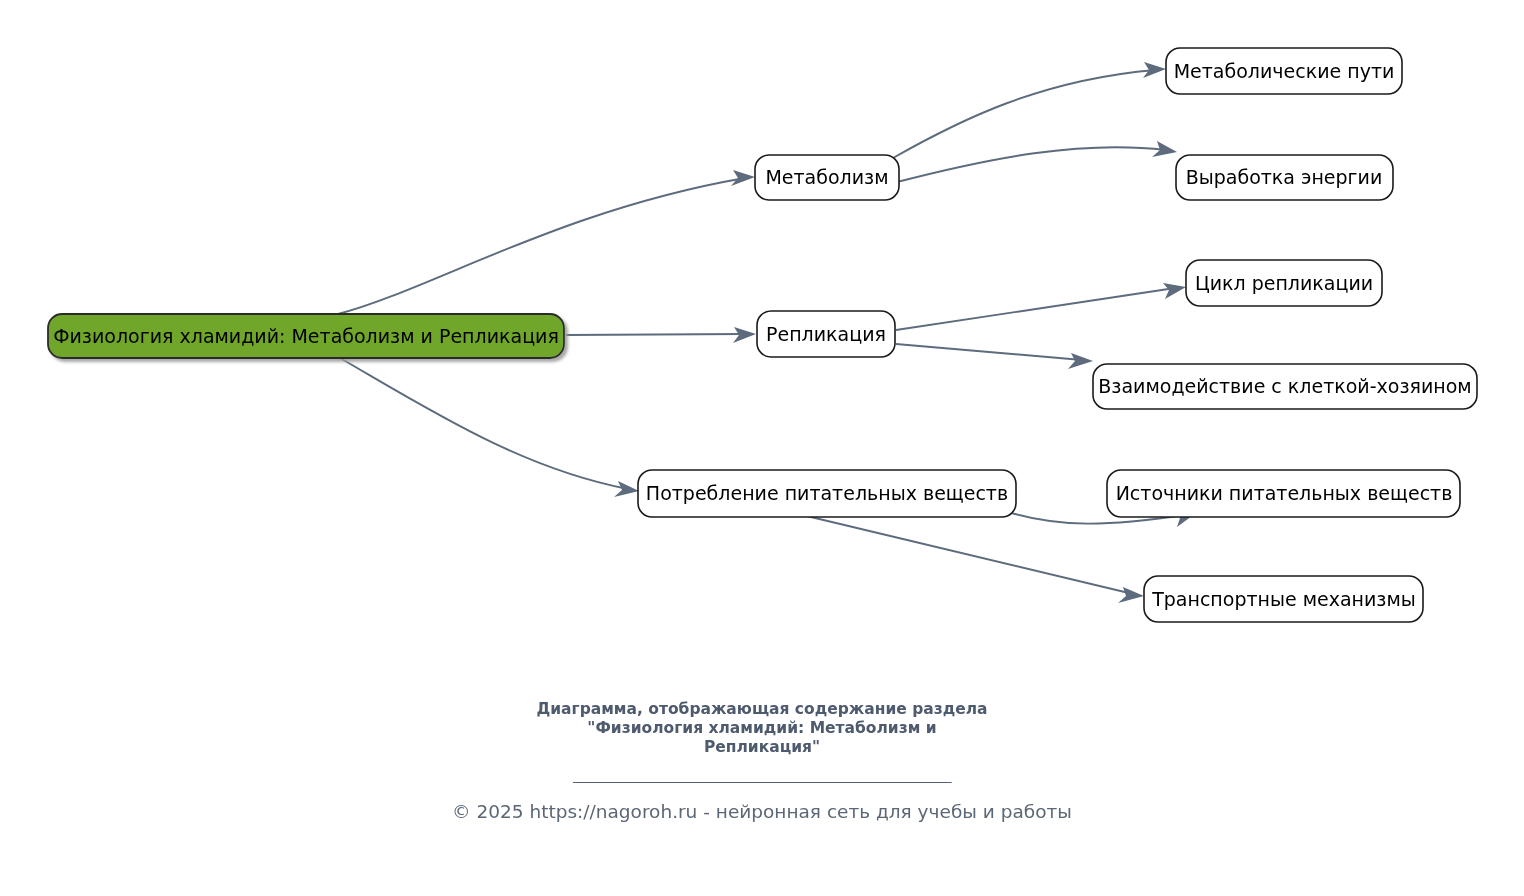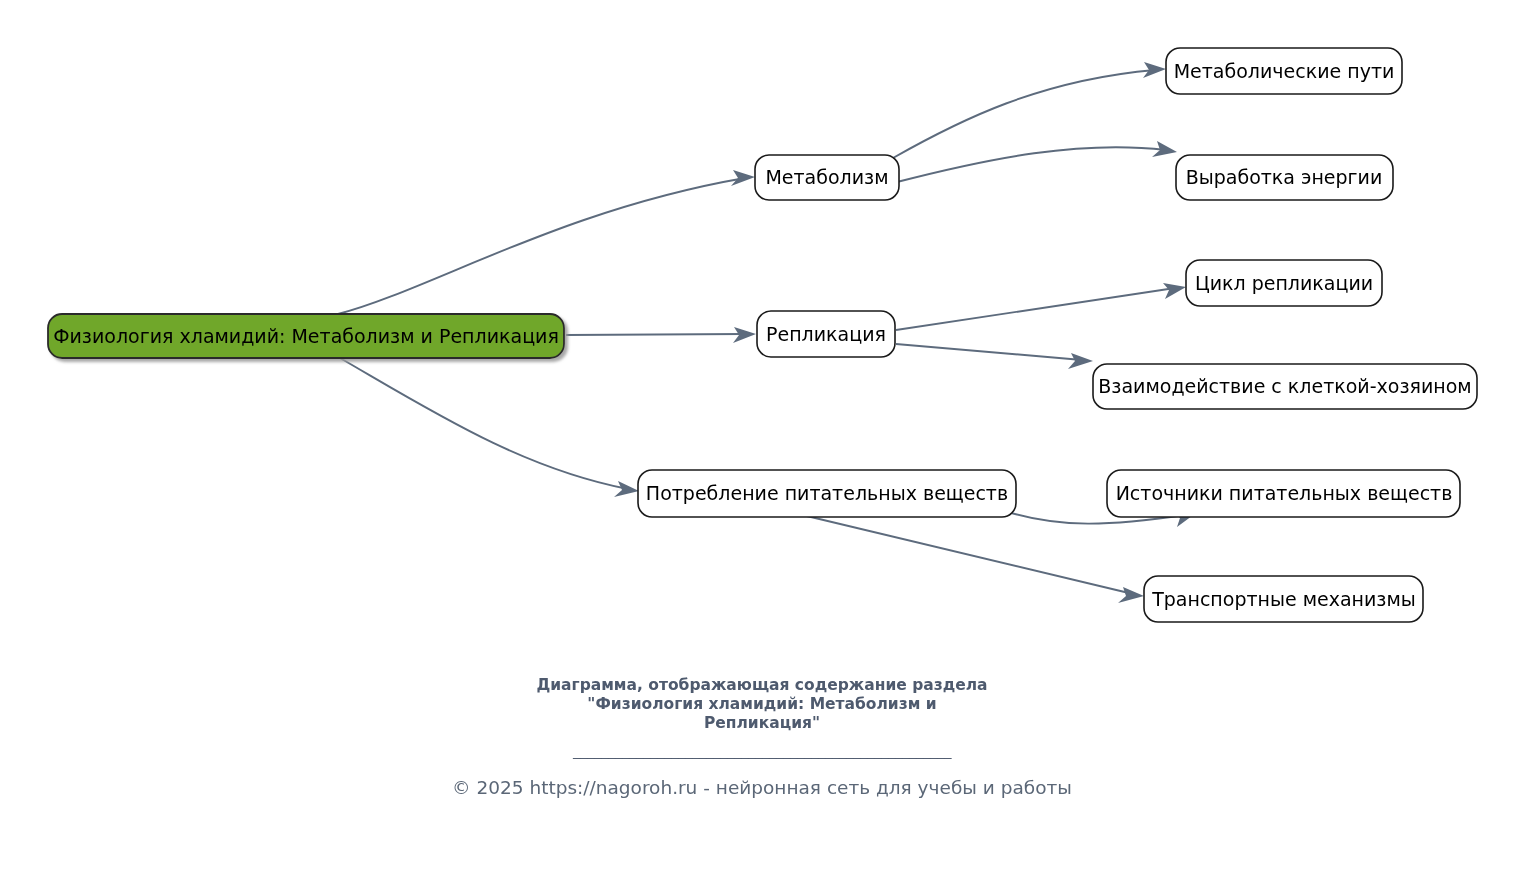--- a/index.html
+++ b/index.html
@@ -46,21 +46,21 @@
     stroke: #5d6b7d;
     stroke-width: 1.9;
   }
   .arrow-head {
     fill: #5d6b7d;
     stroke: none;
   }
   .caption-block {
     position: absolute;
     left: 0;
-    top: 676px;
+    top: 700px;
     width: 1524px;
     text-align: center;
   }
   .caption-title {
     font-family: "DejaVu Sans", "Liberation Sans", sans-serif;
     font-size: 15.5px;
     font-weight: bold;
     color: #4e5a6e;
     line-height: 19px;
     margin: 0;

